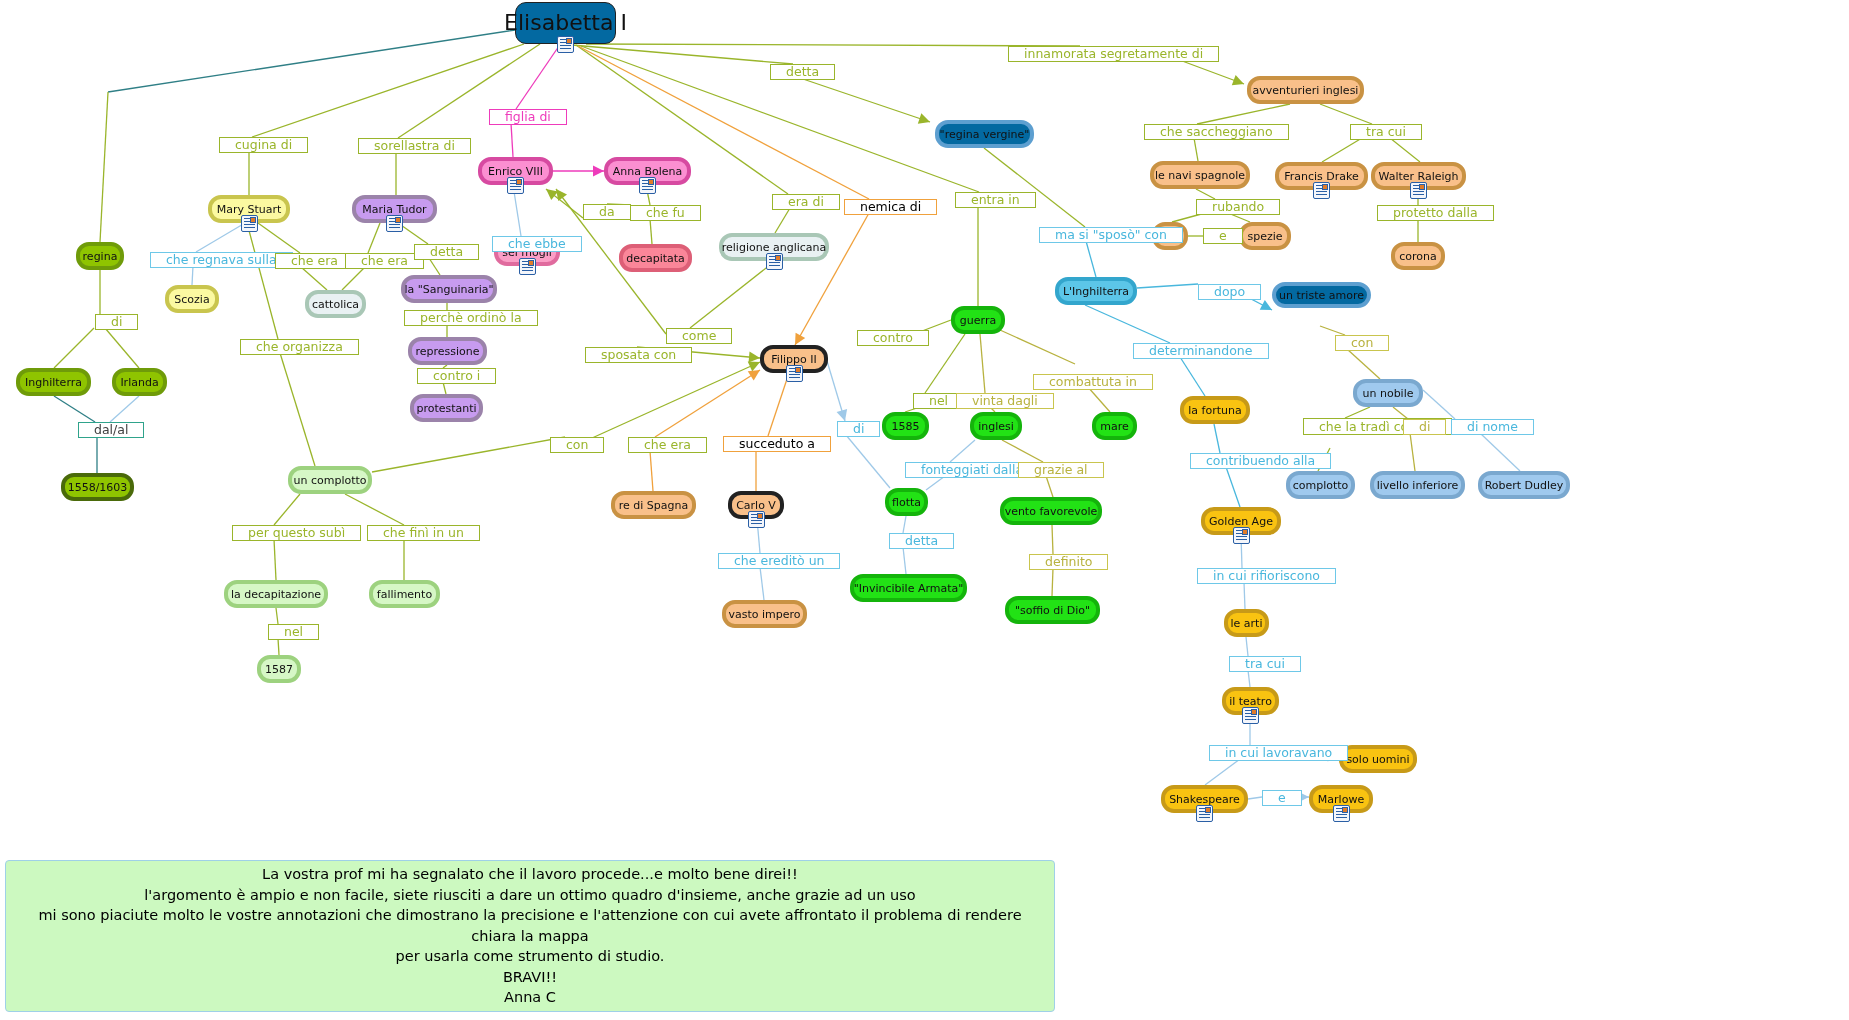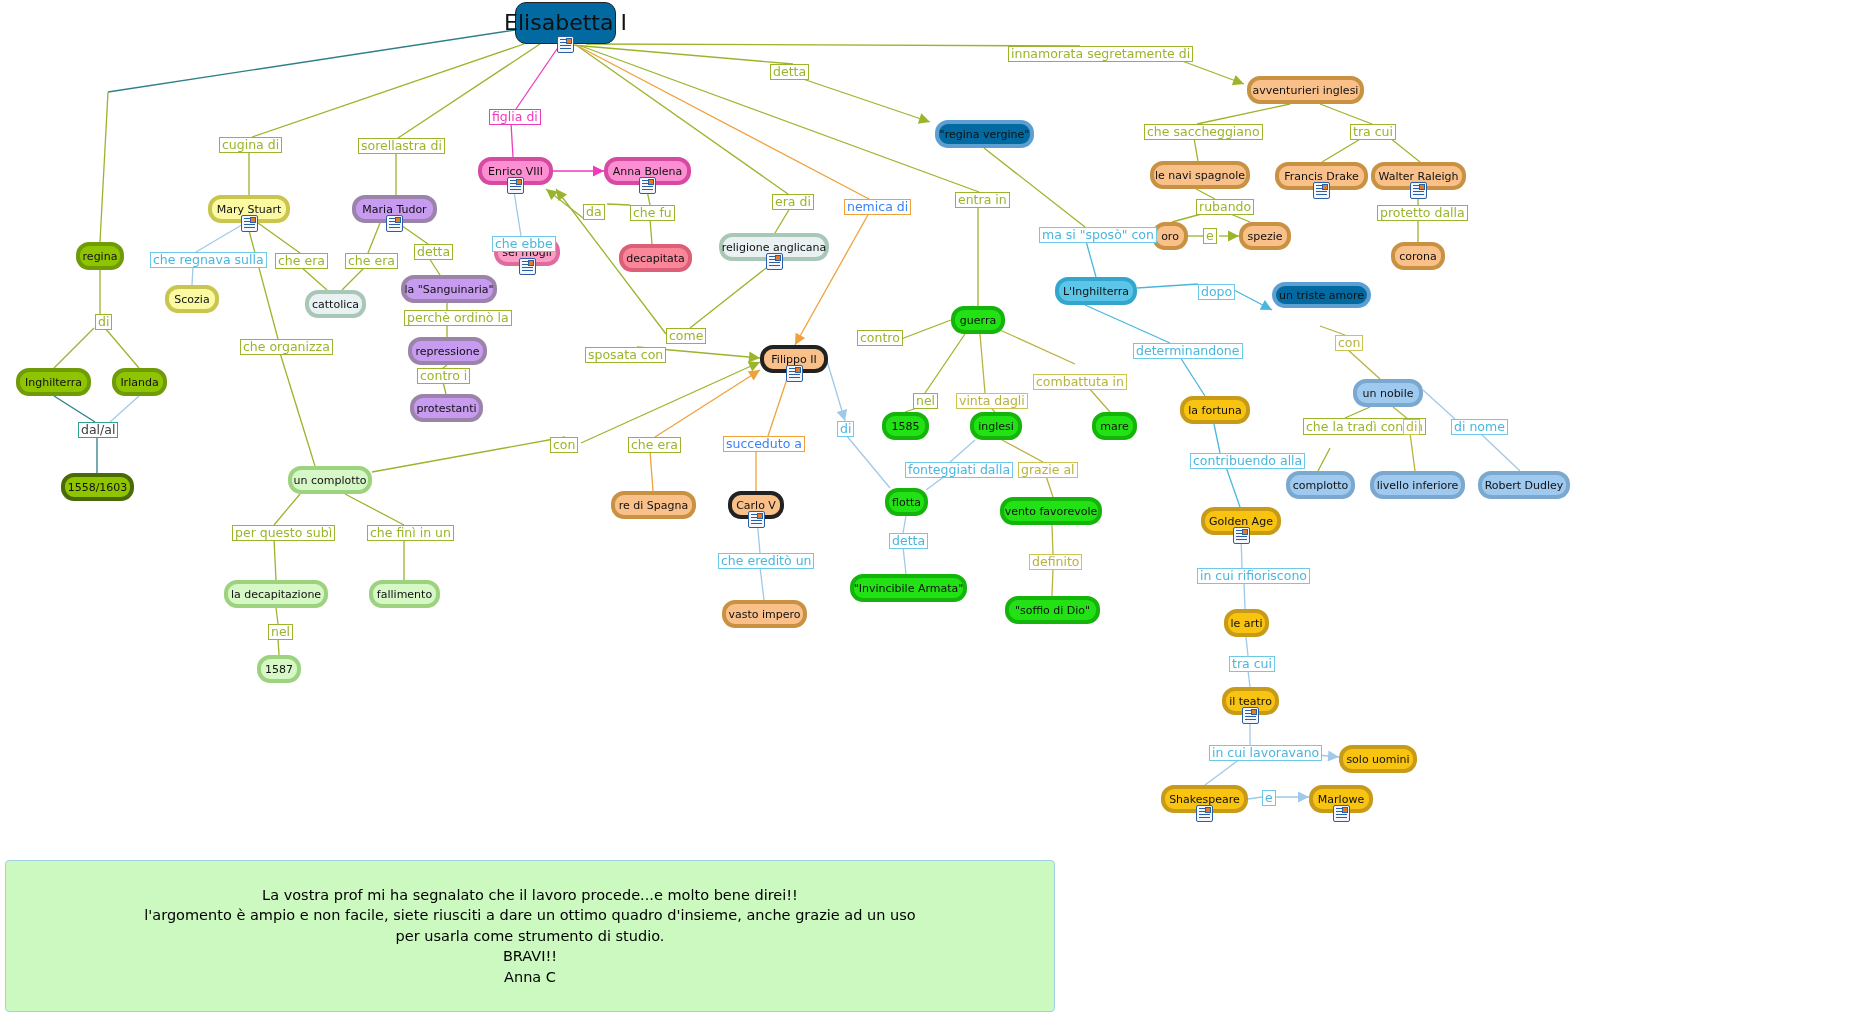--- a/index.html
+++ b/index.html
@@ -39,31 +39,31 @@
   .c-orange    {background:#f9c08a;border-color:#c99243;}
   .c-orange-dk {background:#f9c08a;border-color:#222;}
   .c-gold      {background:#f9c311;border-color:#c79a18;}
 
   
   .lbl{
     position:absolute;
     box-sizing:border-box;
     font-size:12.5px;
     background:#fff;
-    padding:0 2px;
+    padding:0 15px;
     white-space:nowrap;
     line-height:14px;
     border:1px solid #9ab52b;
     color:#9ab52b;
   }
   .lbl.two{white-space:normal;text-align:center;line-height:15px;}
   .lbl.olive {border-color:#9ab52b;color:#9ab52b;}
   .lbl.cyan  {border-color:#6ec8e8;color:#49b7dd;}
   .lbl.teal  {border-color:#2fa38b;color:#404040;}
-  .lbl.orange{border-color:#f0a13c;color:#3b82f6;text-align:right;}
+  .lbl.orange{border-color:#f0a13c;color:#000000;text-align:right;}
   .lbl.pink  {border-color:#ee3bbb;color:#ee3bbb;}
   .lbl.dkyel {border-color:#c9c54e;color:#b8b23f;}
 
   
   .badge{
     position:absolute;
     width:17px;height:17px;
     border:1px solid #2a5fa5;
     background:#f4f6fb;
     border-radius:2px;
@@ -402,17 +402,18 @@
       <div class="lbl cyan" style="left: 1451px; top: 419px;">di nome</div>
       <div class="lbl cyan" style="left: 1197px; top: 568px;">in cui rifioriscono</div>
       <div class="lbl cyan" style="left: 1229px; top: 656px;">tra cui</div>
       <div class="lbl cyan" style="left: 1209px; top: 745px;">in cui lavoravano</div>
       <div class="lbl cyan" style="left: 1262px; top: 790px;">e</div>
     </div>
 
   <div id="comment">
       <div>La vostra prof mi ha segnalato che il lavoro procede...e molto bene direi!!</div>
       <div>l'argomento è ampio e non facile, siete riusciti a dare un ottimo quadro d'insieme, anche grazie ad un uso</div>
+      <div>mi sono piaciute molto le vostre annotazioni che dimostrano la precisione e l'attenzione con cui avete affrontato il problema di rendere chiara la mappa</div>
       <div>per usarla come strumento di studio.</div>
       <div>BRAVI!!</div>
       <div>Anna C</div>
     </div>
 </div>
 
 </body></html>

